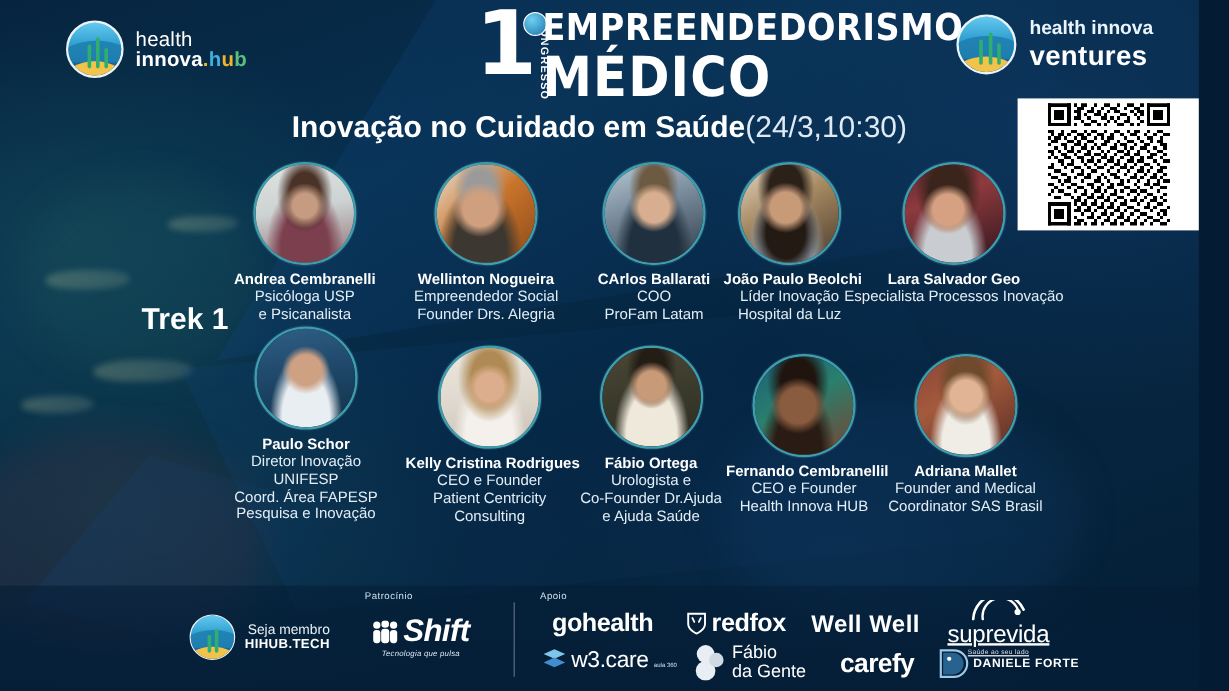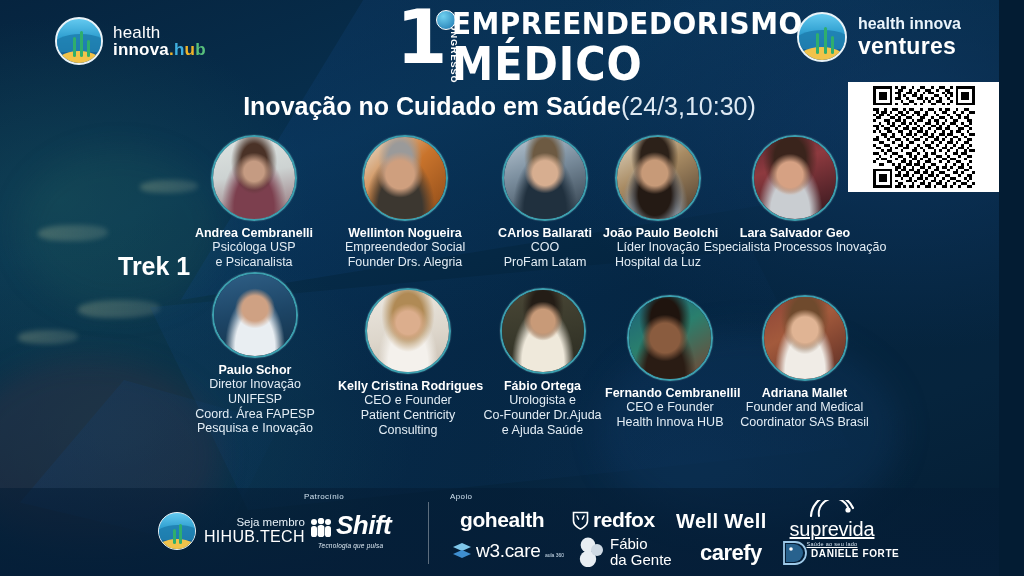--- a/index.html
+++ b/index.html
@@ -76,21 +76,21 @@
   
   .url { position:absolute; left:0; right:0; top:450px; text-align:center;
          font-size:27px; font-weight:400; color:#ffffff; }
 
   
   .footer { position:absolute; left:0; right:0; bottom:0; height:88px;
             background: linear-gradient(180deg, rgba(4,28,52,.55), rgba(5,30,56,.92)); }
   .f-label { position:absolute; font-size:8px; color:#cfe0ee; letter-spacing:.4px; }
   .hub-member { position:absolute; left:158px; top:24px; display:flex; align-items:center; gap:8px; }
   .hm-text .a { font-size:11.5px; color:#e8f1f8; font-weight:400; line-height:1.05;text-align:right;}
-  .hm-text .b { font-size:16px; color:#ffffff; font-weight:400; letter-spacing:.3px; line-height:1.1;}
+  .hm-text .b { font-size:11px; color:#ffffff; font-weight:700; letter-spacing:.3px; line-height:1.1;}
   .brand { position:absolute; color:#ffffff; white-space:nowrap; }
   .divider { position:absolute; width:1px; background:rgba(255,255,255,.35); }
   .shift { font-size:26px; font-weight:800; font-style:italic; letter-spacing:-.5px; }
   .shift-sub { font-size:6.5px; font-style:italic; color:#dce8f2; letter-spacing:.2px; }
   .gohealth { font-size:21px; font-weight:700; letter-spacing:-.4px; }
   .redfox { font-size:21px; font-weight:700; letter-spacing:-.4px; }
   .wellwell { font-size:20px; font-weight:700; letter-spacing:.4px; }
   .suprevida { font-size:20px; font-weight:500; letter-spacing:-.2px; }
   .suprevida-sub { font-size:5.5px; color:#d6e4f0; letter-spacing:.3px; }
   .w3care { font-size:19px; font-weight:500; letter-spacing:-.3px; }

